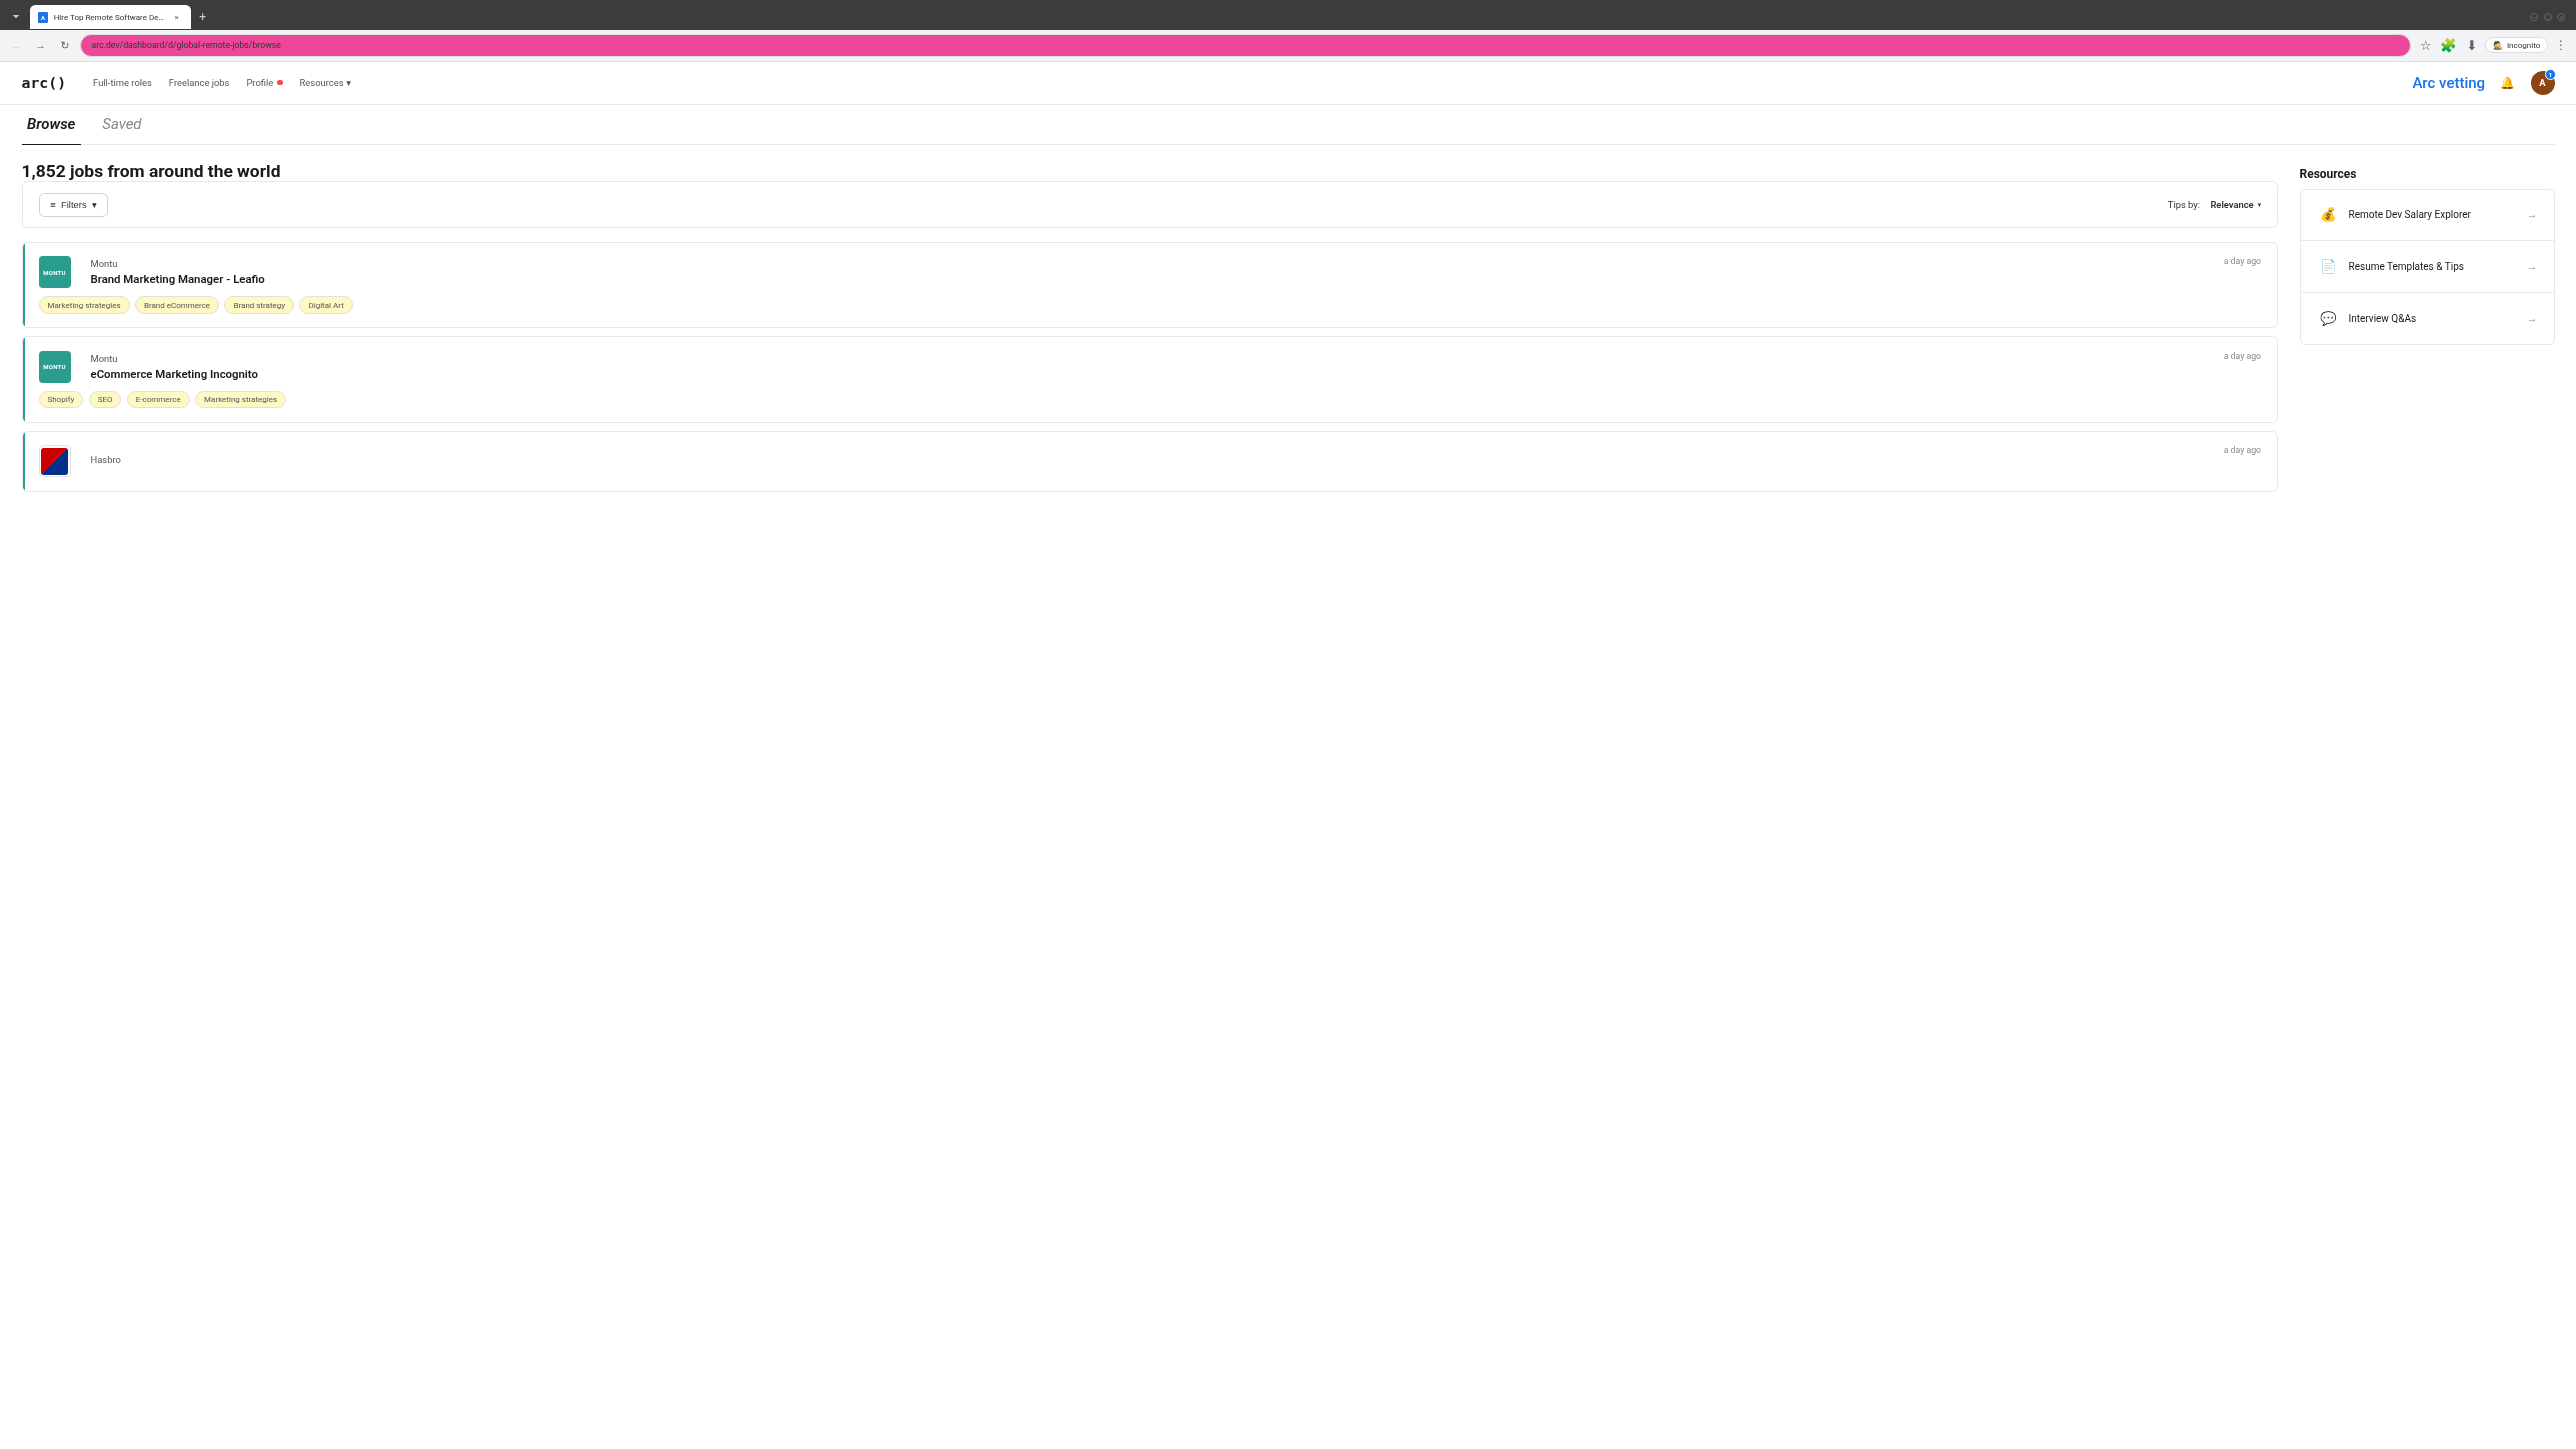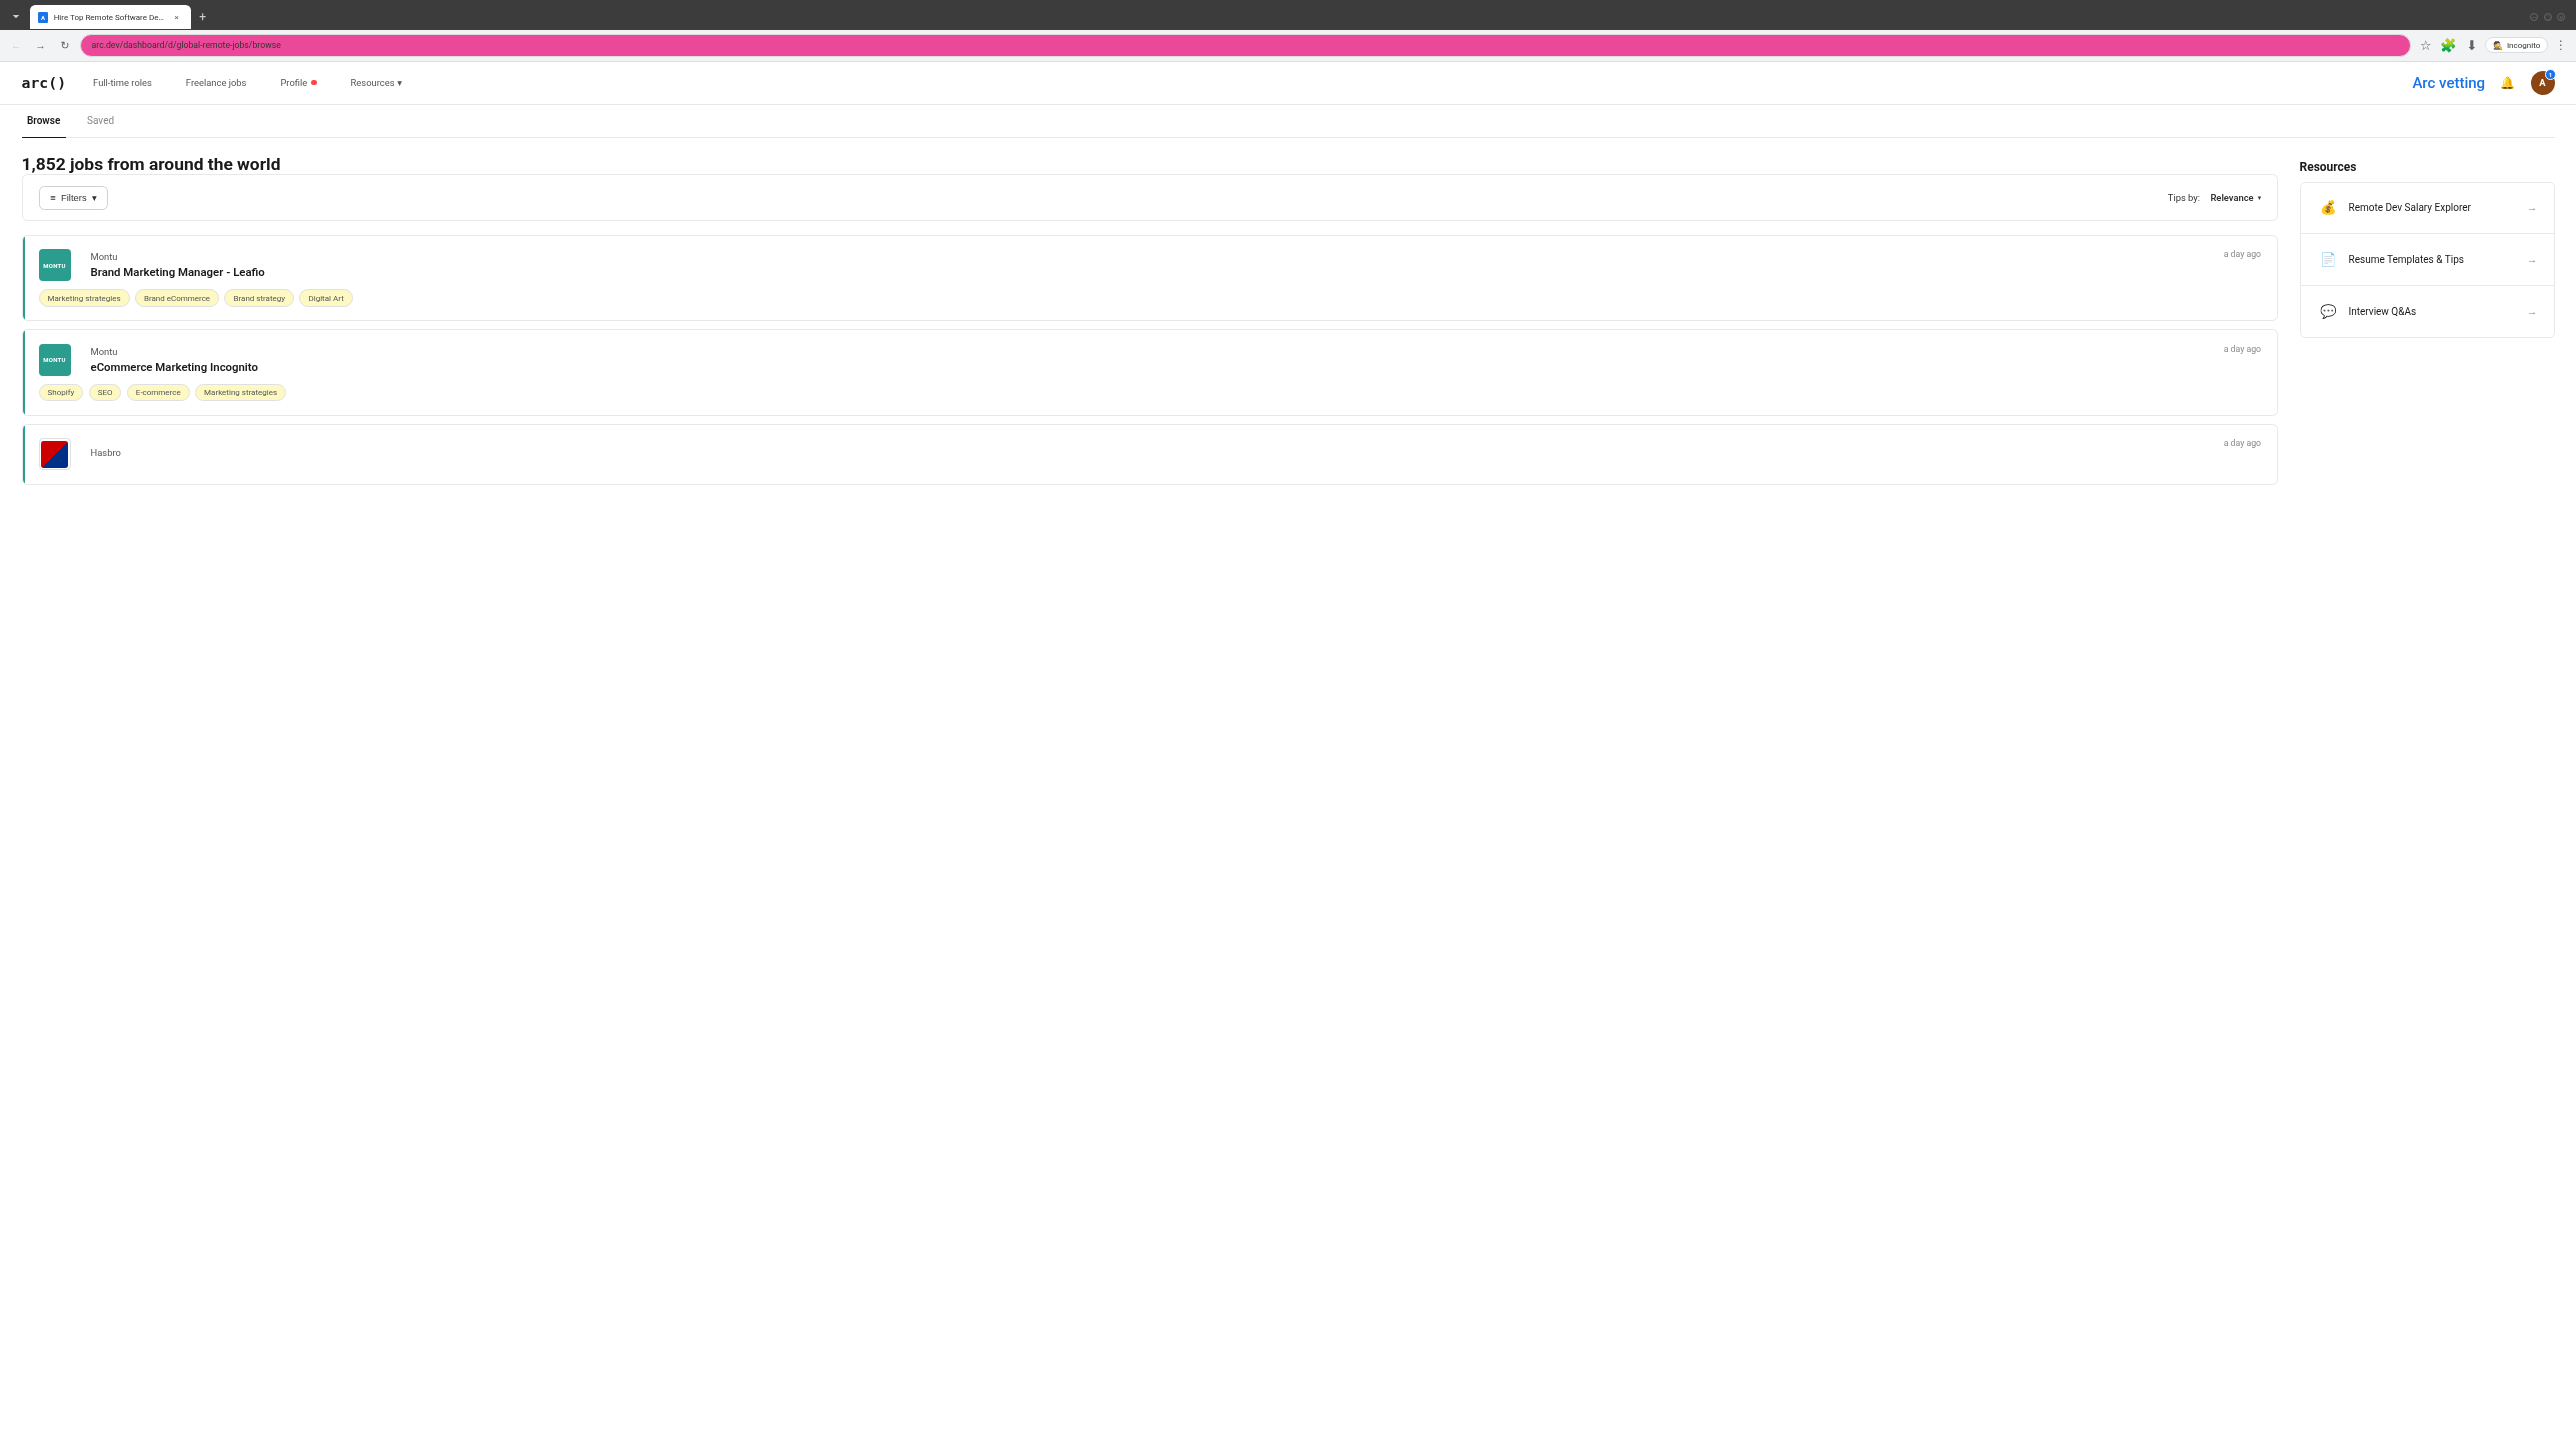--- a/index.html
+++ b/index.html
@@ -30,35 +30,35 @@
     .toolbar-icon { width: 19px; height: 19px; border-radius: 50%; display: flex; align-items: center; justify-content: center; cursor: pointer; color: #5f6368; border: none; background: none; }
     .incognito-badge { display: flex; align-items: center; gap: 4px; padding: 2.7px 6.7px; border-radius: 8px; background: #fff; border: 0.7px solid #ddd; font-size: 8px; color: #333; cursor: pointer; }
     .toolbar-menu { font-size: 12px; color: #5f6368; cursor: pointer; padding: 2.7px; }
 
     
     .page { min-height: 402px; }
 
     
     .site-nav { display: flex; align-items: center; padding: 0 21.5px; height: 43px; border-bottom: 0.7px solid #e8e8e8; }
     .logo { font-size: 14.8px; font-weight: 700; color: #1a1a1a; margin-right: 27px; font-family: monospace; }
-    .nav-links { display: flex; align-items: center; gap: 34px; flex: 1; }
+    .nav-links { display: flex; align-items: center; gap: 17px; flex: 1; }
     .nav-link { font-size: 9.4px; color: #555; cursor: pointer; text-decoration: none; display: flex; align-items: center; gap: 2.7px; }
     .profile-dot { width: 5.4px; height: 5.4px; background: #ff4444; border-radius: 50%; display: inline-block; margin-left: 1.3px; }
     .nav-right { display: flex; align-items: center; gap: 10.7px; margin-left: auto; }
     .arc-vetting-link { color: #1a73e8; font-size: 15px; font-weight: 500; cursor: pointer; }
     .notif-btn { width: 24px; height: 24px; border-radius: 50%; display: flex; align-items: center; justify-content: center; cursor: pointer; color: #555; border: none; background: none; font-size: 12px; }
     .avatar { width: 24px; height: 24px; border-radius: 50%; background: #8b4513; display: flex; align-items: center; justify-content: center; color: white; font-size: 9.4px; font-weight: bold; cursor: pointer; position: relative; }
     .avatar-badge { position: absolute; top: -1.3px; right: -1.3px; background: #1a73e8; color: white; font-size: 6px; width: 10.7px; height: 10.7px; border-radius: 50%; display: flex; align-items: center; justify-content: center; border: 1.3px solid white; }
 
     
     .main { padding: 0 21.5px; }
 
     
     .tabs { display: flex; gap: 0; border-bottom: 0.7px solid #e8e8e8; margin-bottom: 16px; }
-    .tab { padding: 10.7px 5.4px; font-size: 10px; color: #888; cursor: pointer; border-bottom: 1.3px solid transparent; margin-bottom: -0.7px; margin-right: 16px; }
+    .tab { padding: 10.7px 5.4px; font-size: 15px; color: #888; cursor: pointer; border-bottom: 1.3px solid transparent; margin-bottom: -0.7px; margin-right: 16px; font-style: italic; }
     .tab.active { color: #1a1a1a; font-weight: 600; border-bottom-color: #1a1a1a; }
 
     
     .content-layout { display: flex; gap: 21.5px; }
     .jobs-section { flex: 1; }
     .sidebar { width: 255px; flex-shrink: 0; }
 
     .jobs-title { font-size: 17.4px; font-weight: 700; color: #1a1a1a; margin-bottom: 0; }
 
     

